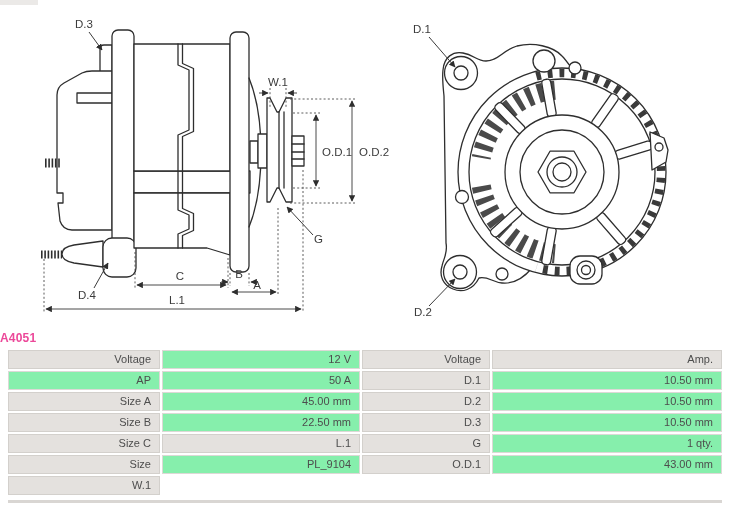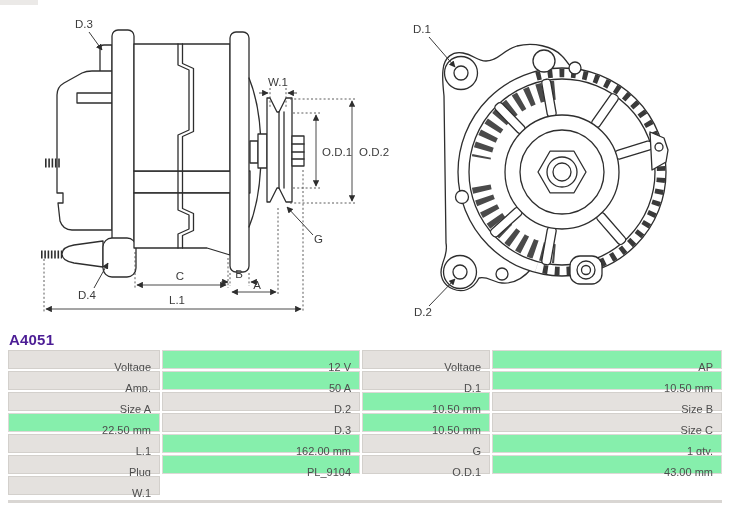--- a/index.html
+++ b/index.html
@@ -12,31 +12,31 @@
   .drawings text{font-family:"Liberation Sans",sans-serif;font-size:11.5px;fill:#3b3b3b;}
   .outline{fill:#ffffff;stroke:#2e2e2e;stroke-width:1.3;stroke-linejoin:round;stroke-linecap:round;}
   .lineonly{fill:none;stroke:#2e2e2e;stroke-width:1.3;stroke-linejoin:round;stroke-linecap:round;}
   .dim{stroke:#4a4a4a;stroke-width:1;fill:none;}
   .dot{stroke:#4a4a4a;stroke-width:0.9;fill:none;stroke-dasharray:2 2.2;}
   .leader{stroke:#3b3b3b;stroke-width:1;fill:none;}
   .thread{stroke:#2e2e2e;fill:none;stroke-dasharray:1.6 1.7;}
   .vents{stroke:#4a4a4a;fill:none;stroke-dasharray:5.5 6.2;}
   .scallops{stroke:#3a3a3a;fill:none;stroke-dasharray:4.8 6.9;}
   .part-number{
-    position:absolute;left:9px;top:331px;font-size:15px;font-weight:700;
-    color:#4c1d95;letter-spacing:.2px;
+    position:absolute;left:0;top:331px;font-size:12px;font-weight:700;
+    color:#ec4899;letter-spacing:.2px;
   }
   .spec-table{
     position:absolute;left:8px;top:350px;width:714px;
     display:grid;grid-template-columns:152px 198px 128px 230px;
     gap:2px;grid-auto-rows:19px;
   }
   .cell{
     box-sizing:border-box;font-size:11px;color:#4d4d4d;
-    text-align:right;padding:8px 8px;line-height:17px;white-space:nowrap;
+    text-align:right;padding:0 8px;line-height:17px;white-space:nowrap;
   }
   .lc{background:#e4e1de;border:1px solid #d3d0cc;}
   .vc{background:#86efac;border:1px solid #dcd9d6;}
   .bottom-rule{position:absolute;left:8px;right:8px;top:500px;height:3px;background:#d9d6d3;}
 </style>
 </head>
 <body>
 
 <div class="corner-artifact"></div>
 
@@ -192,43 +192,43 @@
     <line class="leader" x1="429" y1="306" x2="455" y2="279" marker-end="url(#arr)"></line>
   </g>
 </svg>
 
 <div class="part-number">A4051</div>
 
 <div class="spec-table">
   <div class="cell lc">Voltage</div>
   <div class="cell vc">12 V</div>
   <div class="cell lc">Voltage</div>
+  <div class="cell lc">Amp.</div>
+
   <div class="cell vc">AP</div>
-
-  <div class="cell lc">Amp.</div>
   <div class="cell vc">50 A</div>
   <div class="cell lc">D.1</div>
   <div class="cell vc">10.50 mm</div>
 
   <div class="cell lc">Size A</div>
+  <div class="cell vc">45.00 mm</div>
   <div class="cell lc">D.2</div>
   <div class="cell vc">10.50 mm</div>
 
   <div class="cell lc">Size B</div>
   <div class="cell vc">22.50 mm</div>
   <div class="cell lc">D.3</div>
   <div class="cell vc">10.50 mm</div>
 
   <div class="cell lc">Size C</div>
   <div class="cell lc">L.1</div>
-  <div class="cell vc">162.00 mm</div>
 
   <div class="cell lc">G</div>
   <div class="cell vc">1 qty.</div>
-  <div class="cell lc">Plug</div>
+  <div class="cell lc">Size</div>
   <div class="cell vc">PL_9104</div>
 
   <div class="cell lc">O.D.1</div>
   <div class="cell vc">43.00 mm</div>
   <div class="cell lc">W.1</div>
 </div>
 
 <div class="bottom-rule"></div>
 
 </body></html>

